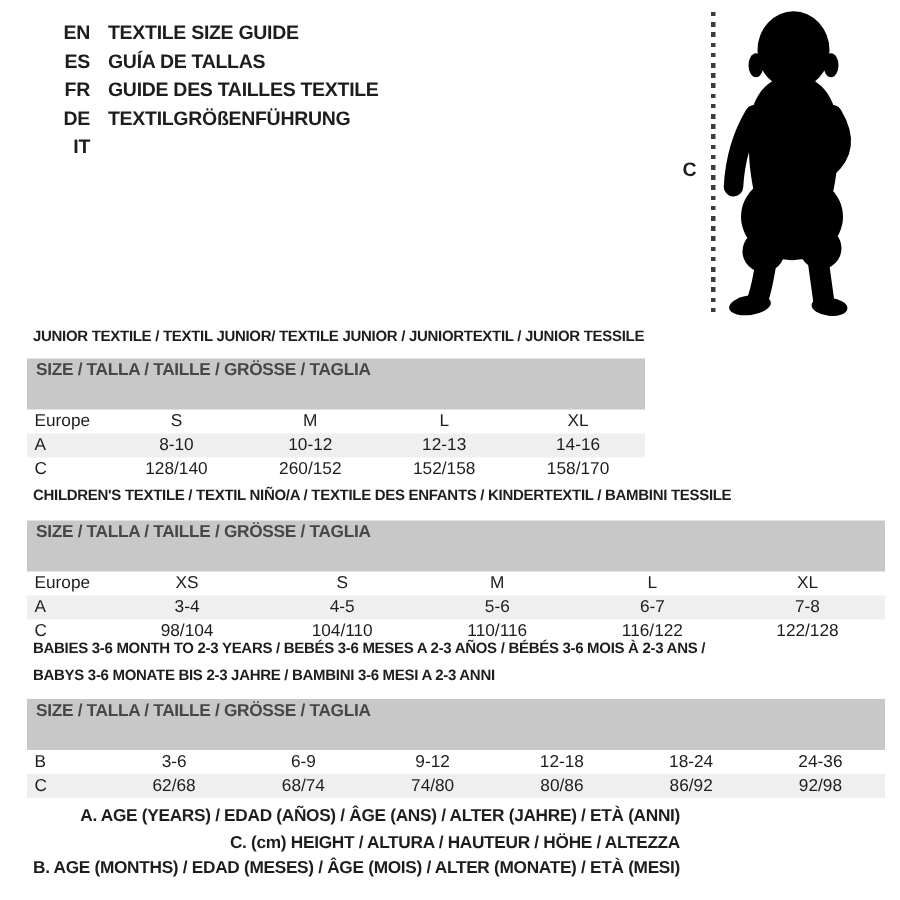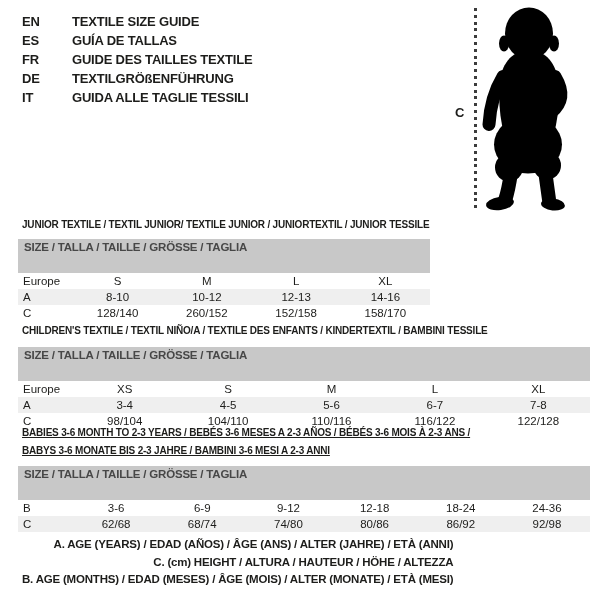--- a/index.html
+++ b/index.html
@@ -3,21 +3,21 @@
 <meta charset="utf-8">
 <style>
   html,body { margin:0; padding:0; background:#fff; }
   .canvas {
     position:relative; width:600px; height:600px; background:#ffffff;
     font-family:"Liberation Sans", sans-serif; color:#1d1d1b; overflow:hidden;
   }
   
   .lang-list { position:absolute; left:22px; top:12px; }
   .lang-row { display:flex; height:19px; line-height:19px; font-weight:bold; font-size:13px; letter-spacing:-0.2px; }
-  .lang-code { width:38px; flex:0 0 38px; }
+  .lang-code { width:38px; flex:0 0 38px;text-align:right; }
   .lang-title { white-space:nowrap;margin-left:12px; }
 
   
   .measure-line { position:absolute; left:474px; top:8px; width:2.5px; height:200px;
     background:repeating-linear-gradient(to bottom, #3c3c3c 0 3px, transparent 3px 6.8px); }
   .figure-label { position:absolute; left:455px; top:105px; font-weight:bold; font-size:13px; }
   .baby-svg { position:absolute; left:479px; top:6px; }
 
   
   .section-title { position:absolute; left:22px; font-weight:bold; font-size:10px;
@@ -53,21 +53,20 @@
     <div class="lang-row">
       <span class="lang-code">FR</span>
       <span class="lang-title">GUIDE DES TAILLES TEXTILE</span>
     </div>
     <div class="lang-row">
       <span class="lang-code">DE</span>
       <span class="lang-title">TEXTILGRÖßENFÜHRUNG</span>
     </div>
     <div class="lang-row">
       <span class="lang-code">IT</span>
-      <span class="lang-title">GUIDA ALLE TAGLIE TESSILI</span>
     </div>
   </div>
 
   <div class="measure-line"></div>
   <div class="figure-label">C</div>
   <svg class="baby-svg" width="100" height="206" viewBox="0 0 100 205" aria-hidden="true">
     <g fill="#000000" stroke="none">
       <ellipse cx="50" cy="27" rx="24" ry="26"></ellipse>
       <ellipse cx="25" cy="37" rx="5" ry="8"></ellipse>
       <ellipse cx="75" cy="37" rx="5" ry="8"></ellipse>
@@ -132,21 +131,21 @@
     <div class="t-row">
       <span class="t-label">C</span>
       <span class="t-cell">98/104</span>
       <span class="t-cell">104/110</span>
       <span class="t-cell">110/116</span>
       <span class="t-cell">116/122</span>
       <span class="t-cell">122/128</span>
     </div>
   </div>
 
-  <div class="section-title" style="top:424px;text-decoration:underline;">
+  <div class="section-title" style="top:424px;">
     <div>BABIES 3-6 MONTH TO 2-3 YEARS / BEBÉS 3-6 MESES A 2-3 AÑOS / BÉBÉS 3-6 MOIS À 2-3 ANS /</div>
     <div>BABYS 3-6 MONATE BIS 2-3 JAHRE / BAMBINI 3-6 MESI A 2-3 ANNI</div>
   </div>
   <div class="size-table" style="top:466px; width:572px;">
     <div class="t-head">SIZE / TALLA / TAILLE / GRÖSSE / TAGLIA</div>
     <div class="t-row">
       <span class="t-label">B</span>
       <span class="t-cell">3-6</span>
       <span class="t-cell">6-9</span>
       <span class="t-cell">9-12</span>

